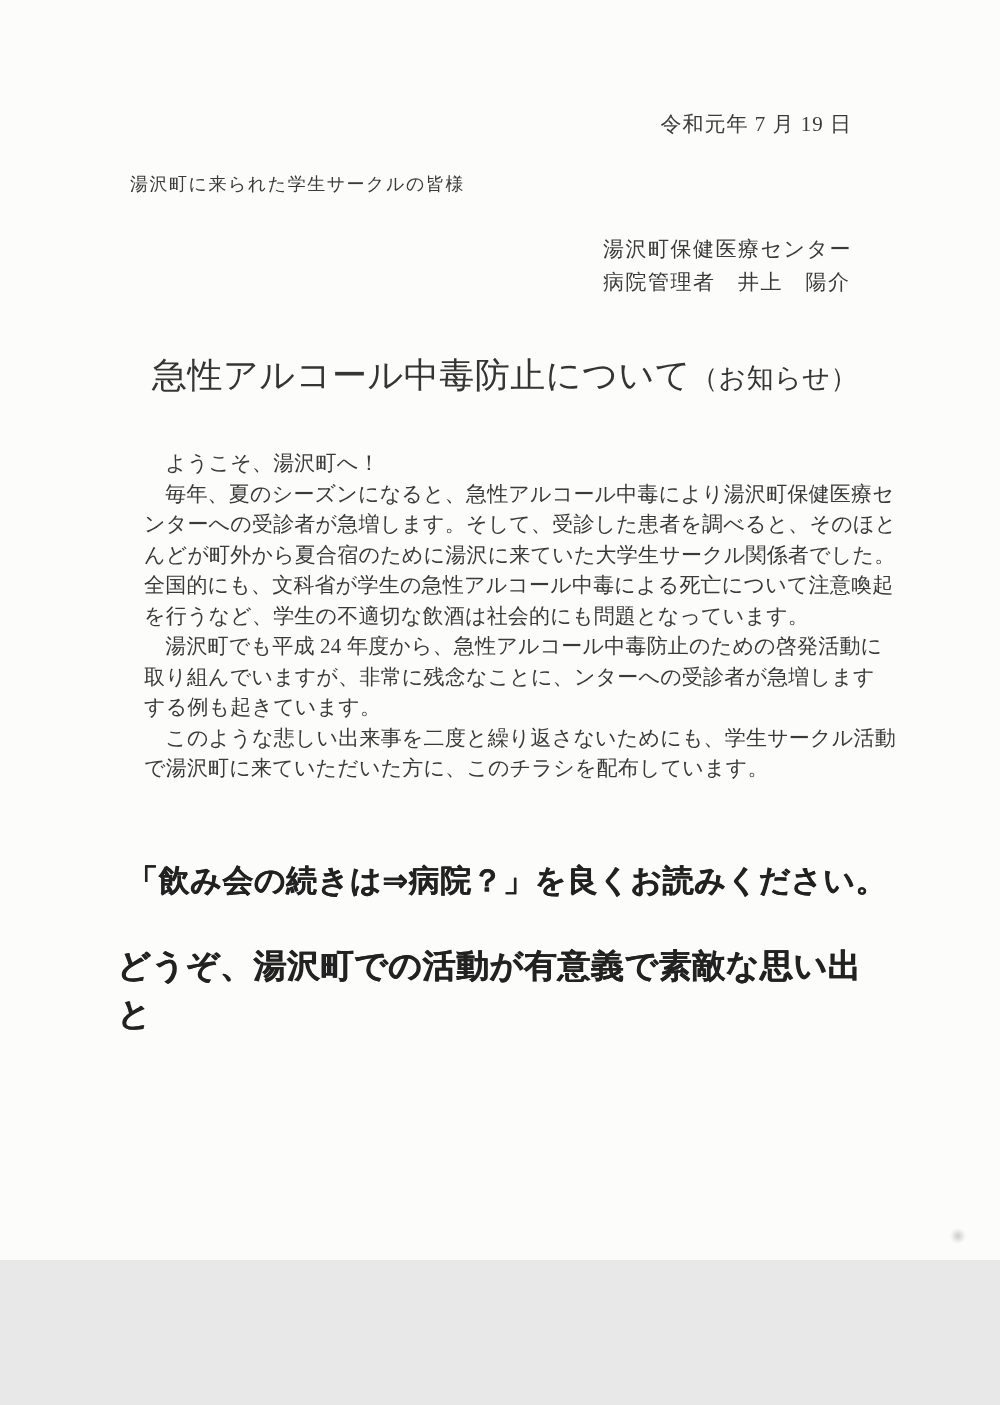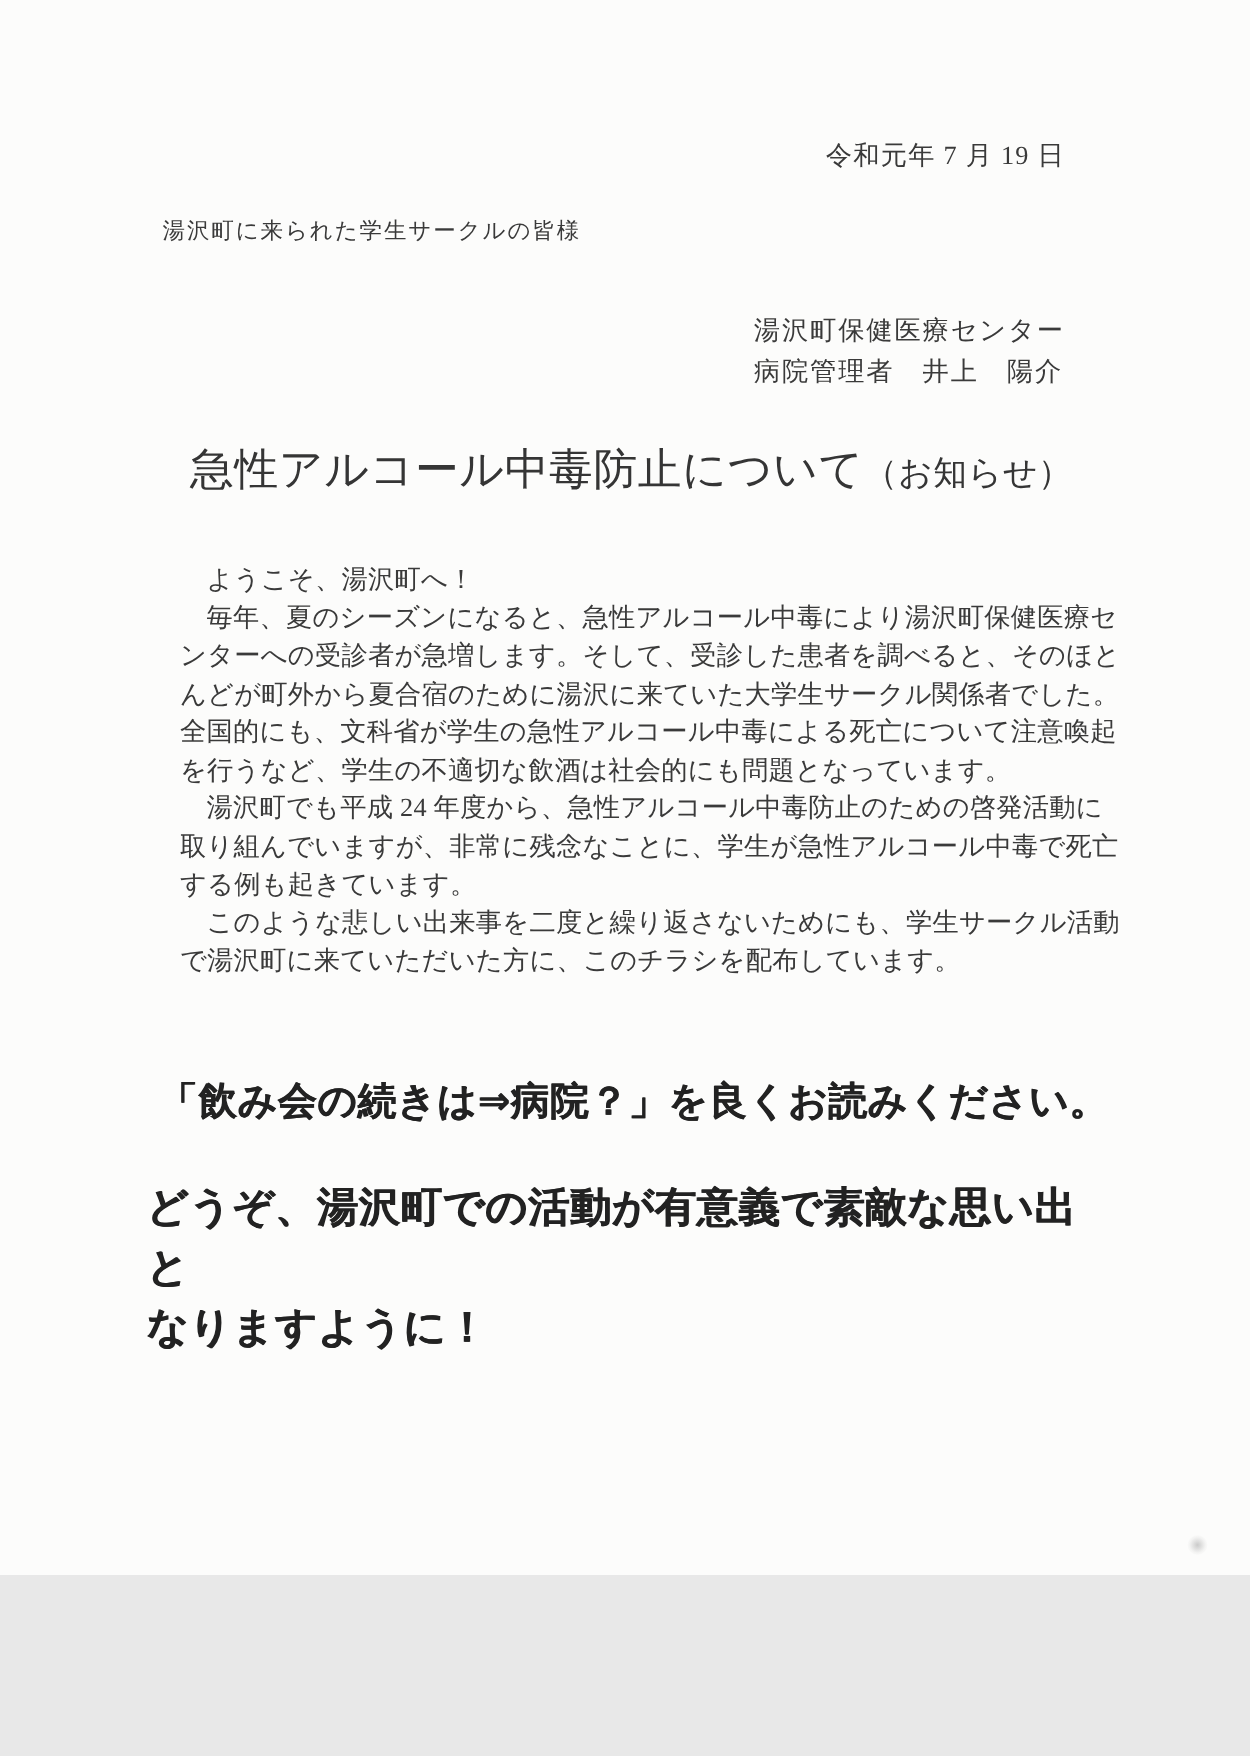--- a/index.html
+++ b/index.html
@@ -28,21 +28,21 @@
   .addressee-line {
     position: absolute;
     top: 172px;
     left: 130px;
     font-size: 18px;
     letter-spacing: 1.5px;
     white-space: nowrap;
   }
   .sender-block {
     position: absolute;
-    top: 248px;
+    top: 233px;
     left: 603px;
     font-size: 21px;
     line-height: 33px;
     letter-spacing: 1.5px;
     white-space: nowrap;
   }
   .doc-title {
     position: absolute;
     top: 352px;
     left: 152px;
@@ -124,28 +124,27 @@
   </h1>
 
   <div class="body-block">
     <div class="body-line">　ようこそ、湯沢町へ！</div>
     <div class="body-line">　毎年、夏のシーズンになると、急性アルコール中毒により湯沢町保健医療セ</div>
     <div class="body-line">ンターへの受診者が急増します。そして、受診した患者を調べると、そのほと</div>
     <div class="body-line">んどが町外から夏合宿のために湯沢に来ていた大学生サークル関係者でした。</div>
     <div class="body-line">全国的にも、文科省が学生の急性アルコール中毒による死亡について注意喚起</div>
     <div class="body-line">を行うなど、学生の不適切な飲酒は社会的にも問題となっています。</div>
     <div class="body-line">　湯沢町でも平成 24 年度から、急性アルコール中毒防止のための啓発活動に</div>
-    <div class="body-line">取り組んでいますが、非常に残念なことに、学生が急性アルコール中毒で死亡</div>
+    <div class="body-line">取り組んでいますが、非常に残念なことに、ンターへの受診者が急増します</div>
     <div class="body-line">する例も起きています。</div>
     <div class="body-line">　このような悲しい出来事を二度と繰り返さないためにも、学生サークル活動</div>
     <div class="body-line">で湯沢町に来ていただいた方に、このチラシを配布しています。</div>
   </div>
 
   <div class="highlight-line">「飲み会の続きは⇒病院？」を良くお読みください。</div>
 
   <div class="closing-block">
     <div>どうぞ、湯沢町での活動が有意義で素敵な思い出と</div>
-    <div>なりますように！</div>
   </div>
 
   <div class="scan-artifact"></div>
 
 </div>
 
 </body></html>

